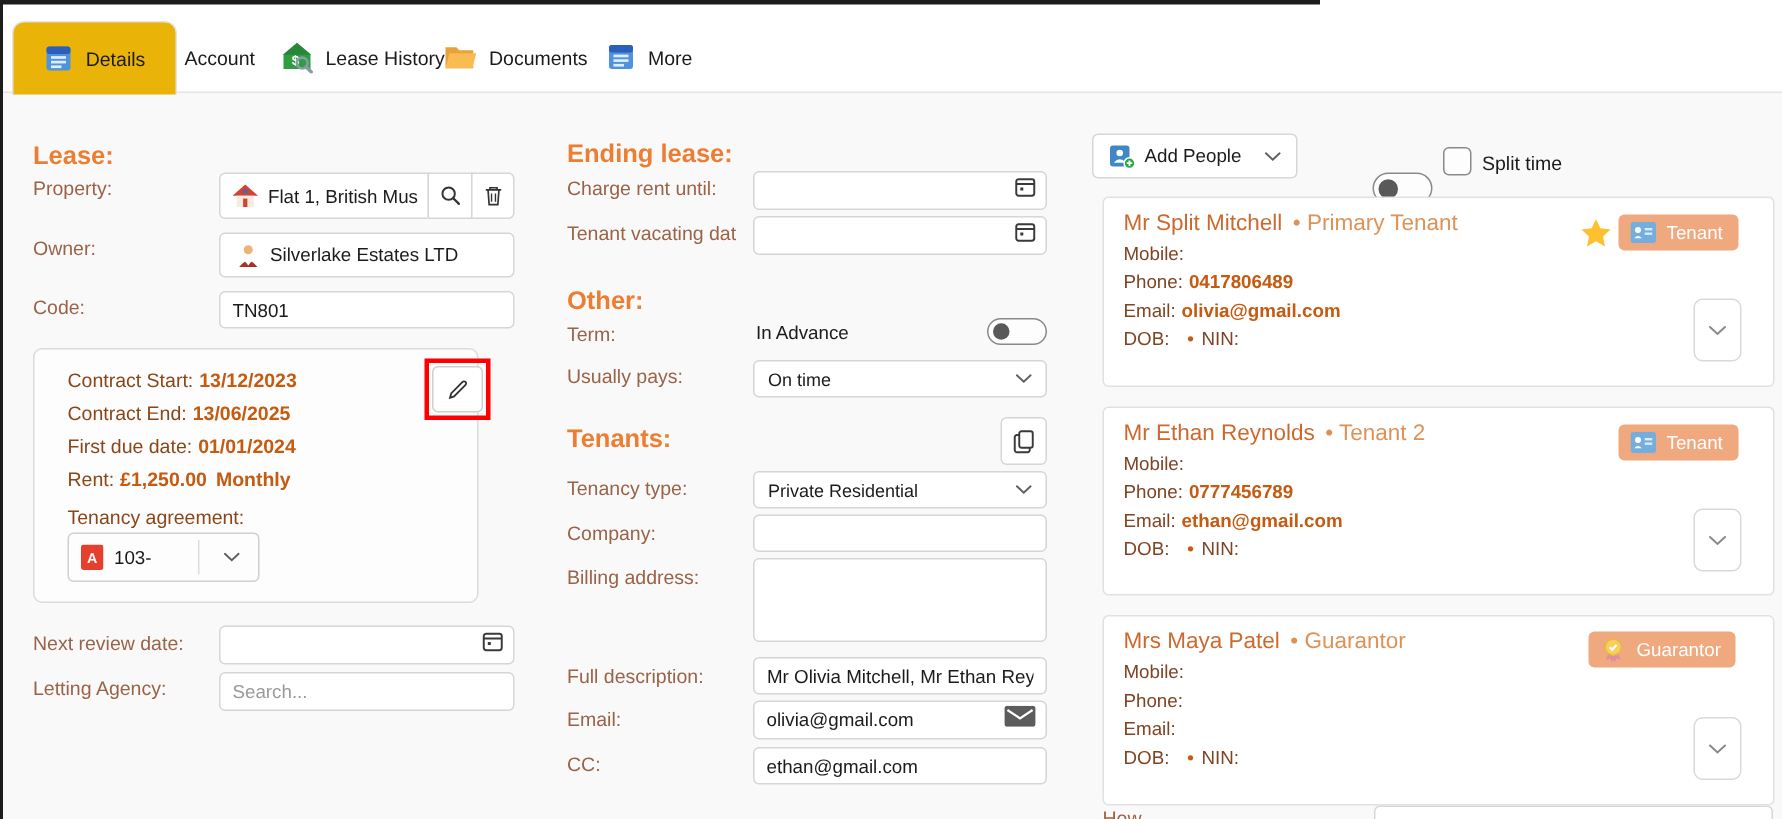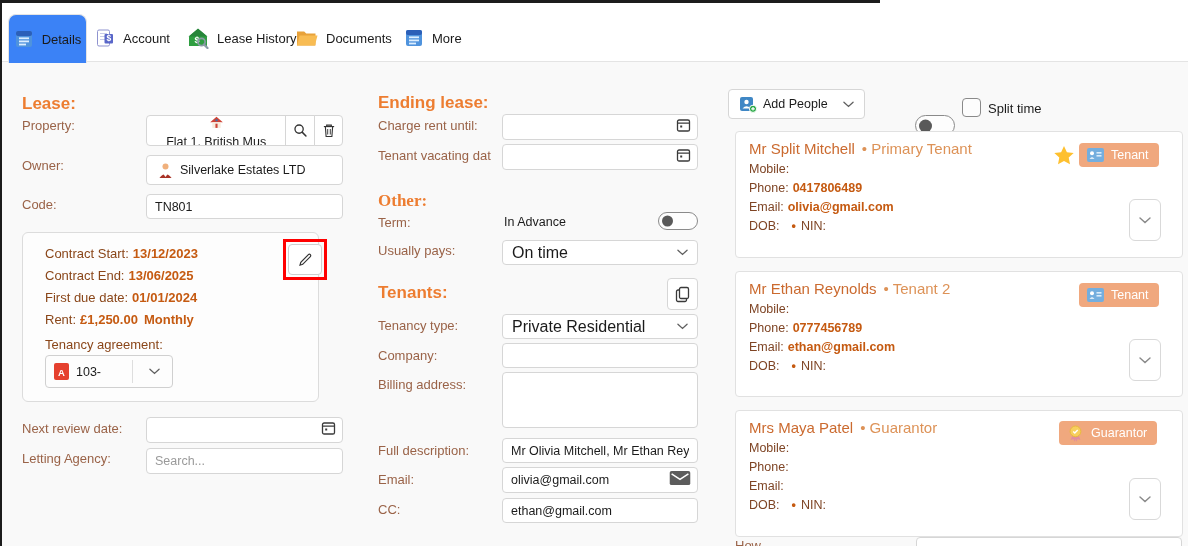--- a/index.html
+++ b/index.html
@@ -6,31 +6,31 @@
     --accent:#ed7d31; --label:#9a6348; --value:#c55a11; --cname:#cb6a2f; --crole:#dd9257;
     --clabel:#7e4424; --badge:#f0a87e; --badgetext:#ffffff; --anno:#ff0000; --star:#fec02f;
   }
   *{box-sizing:border-box; margin:0; padding:0;}
   html,body{width:1188px; height:546px; overflow:hidden;}
   body{font-family:"Liberation Sans","DejaVu Sans",sans-serif; background:#fff; position:relative; color:#1b1b1b;}
   .abs{position:absolute;}
   .content{position:absolute; left:0; top:62px; width:1188px; height:484px; background:#f9f9f9;}
   .tabstrip{position:absolute; left:0; top:0; width:1188px; height:62px; background:#fff; border-bottom:1px solid #e4e4e4; z-index:1;}
   .tab{position:absolute; display:flex; align-items:center; gap:8px; height:26px; font-size:13px; color:#1a1a1a; cursor:default;}
-  .tab-active{position:absolute; left:8px; top:14px; width:79px; height:49px; background:#3b82f6; border:1px solid #e4e4e4; border-bottom:none; border-radius:8px 8px 0 0; z-index:3; display:flex; align-items:center; justify-content:center; gap:8px; font-size:13px;}
+  .tab-active{position:absolute; left:8px; top:14px; width:110px; height:49px; background:#eab308; border:1px solid #e4e4e4; border-bottom:none; border-radius:8px 8px 0 0; z-index:3; display:flex; align-items:center; justify-content:center; gap:8px; font-size:13px;}
   .edge{background:#1c1c1c; z-index:5;}
   .sec{color:var(--accent); font-weight:700; font-size:17px;}
   .lbl{color:var(--label); font-size:13px;}
   .inp{background:#fff; border:1px solid #d6d6d6; border-radius:4px; font-size:12.5px; color:#1b1b1b; padding:0 8px; font-family:inherit; outline:none;}
   .inp::placeholder{color:#9a9a9a;}
   .btn{background:#fff; border:1px solid #d6d6d6; border-radius:4px; display:flex; align-items:center; justify-content:center; gap:6px; font-size:12.5px; color:#1b1b1b;}
   .panel{background:#fdfdfd; border:1px solid #dcdcdc; border-radius:6px;}
   .cline{font-size:13px; color:#8a4619; white-space:nowrap;}
   .cline b{color:var(--value); font-weight:700; margin-left:4px;}
-  .dd{background:#fff; border:1px solid #d6d6d6; border-radius:4px; display:flex; align-items:center; justify-content:space-between; padding:0 9px; font-size:16px;}
+  .dd{background:#fff; border:1px solid #d6d6d6; border-radius:4px; display:flex; align-items:center; justify-content:space-between; padding:0 9px; font-size:12px;}
   .toggle{border:1px solid #8a8a8a; border-radius:99px; background:#fdfdfd; position:relative;}
   .toggle .knob{position:absolute; left:3px; top:50%; transform:translateY(-50%); width:11px; height:11px; border-radius:50%; background:#595959;}
   .checkbox{border:1px solid #8a8a8a; border-radius:4px; background:#fdfdfd;}
   .card{background:#fff; border:1px solid #e1e1e1; border-radius:4px;}
   .c-name{color:var(--cname); font-size:15px;}
   .c-role{color:var(--crole); font-size:15px; margin-left:7px;}
   .c-line{position:absolute; left:13px; font-size:12.5px; color:var(--clabel); white-space:nowrap;}
   .c-line .v{color:var(--value); font-weight:700; margin-left:4px;}
   .c-line .sep{color:var(--value); margin:0 5px 0 8px; font-weight:700;}
   .badge{position:absolute; height:24px; background:var(--badge); border-radius:4px; display:flex; align-items:center; gap:7px; padding:0 10px 0 8px; color:var(--badgetext); font-size:12.5px;}
@@ -91,21 +91,21 @@
     <span>More</span>
   </div>
 </div>
 
 <div class="content">
 
   <div class="abs sec" style="left:22px; top:32px;">Lease:</div>
 
   <div class="abs lbl" style="left:22px; top:56px;">Property:</div>
   <div class="abs" style="left:146px; top:53px; width:197px; height:31px; display:flex;">
-    <div class="btn" style="width:141px; border-radius:4px 0 0 4px; justify-content:center; padding:0 6px;flex-direction:column;">
+    <div class="btn" style="width:141px; border-radius:4px 0 0 4px; justify-content:center; padding:0 6px;">
       <svg width="19" height="17" viewBox="0 0 20 18">
           <path d="M10 1 L19 9 H1 Z" fill="#cf4436"></path>
           <rect x="4" y="9" width="12" height="8" fill="#f7ebdd"></rect>
           <rect x="8.5" y="11" width="3" height="6" fill="#cf4436"></rect>
           <rect x="8.7" y="4.6" width="2.8" height="2.8" fill="#3a6fb0"></rect>
         </svg>
       <span class="clip-lbl" style="width:100px; text-align:left;">Flat 1, British Mus</span>
     </div>
     <div class="btn" style="width:30px; margin-left:-1px; border-radius:0;">
       <svg width="15" height="15" viewBox="0 0 16 16">
@@ -188,21 +188,21 @@
   <div class="abs lbl clip-lbl" style="left:378px; top:86px; width:123px;">Tenant vacating dat</div>
   <div class="abs" style="left:502px; top:82px; width:196px; height:26px;">
     <input class="inp" style="width: 100%; height: 100%;">
     <span class="cal-ico"><svg width="15" height="15" viewBox="0 0 15 15">
           <rect x="1.5" y="2.5" width="12" height="11" rx="1.6" fill="none" stroke="#3a3a3a" stroke-width="1.3"></rect>
           <line x1="1.5" y1="5.6" x2="13.5" y2="5.6" stroke="#3a3a3a" stroke-width="1.3"></line>
           <rect x="4.2" y="8" width="2" height="2" fill="#3a3a3a"></rect>
         </svg></span>
   </div>
 
-  <div class="abs sec" style="left:378px; top:129px;font-family:Liberation Serif, serif;">Other:</div>
+  <div class="abs sec" style="left:378px; top:129px;">Other:</div>
   <div class="abs lbl" style="left:378px; top:153px;">Term:</div>
   <div class="abs" style="left:504px; top:153px; font-size:12.5px; color:#1b1b1b;">In Advance</div>
   <div class="abs toggle" style="left:658px; top:150px; width:40px; height:18px;">
       <span class="knob"></span>
     </div>
 
   <div class="abs lbl" style="left:378px; top:181px;">Usually pays:</div>
   <div class="abs dd" style="left:502px; top:178px; width:196px; height:25px;">
     <span>On time</span>
     <svg width="11" height="7" viewBox="0 0 12 7">

